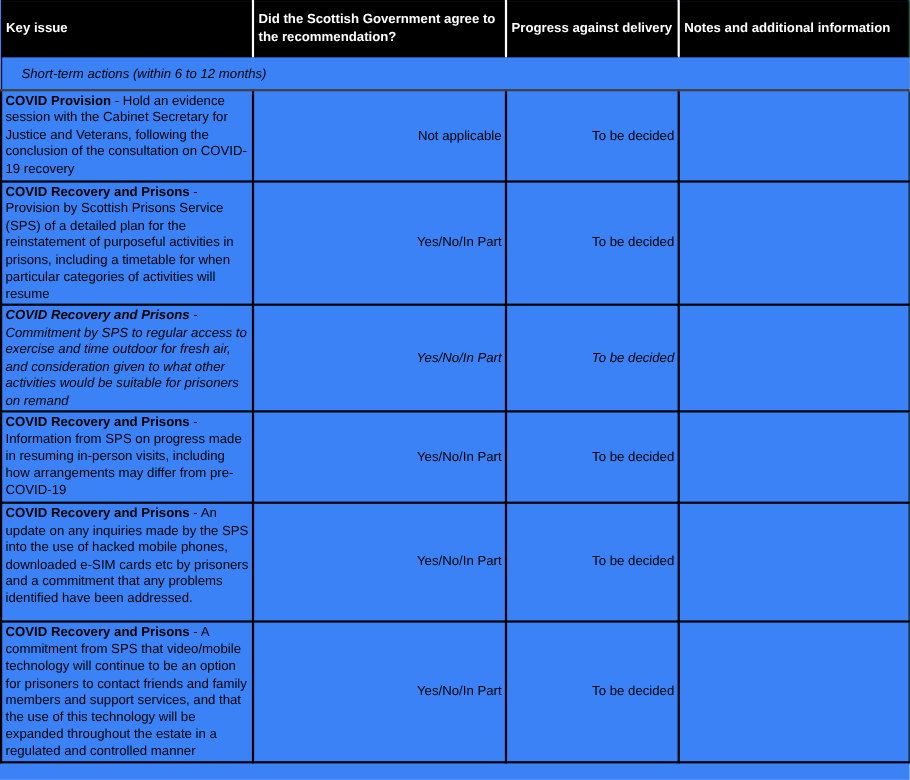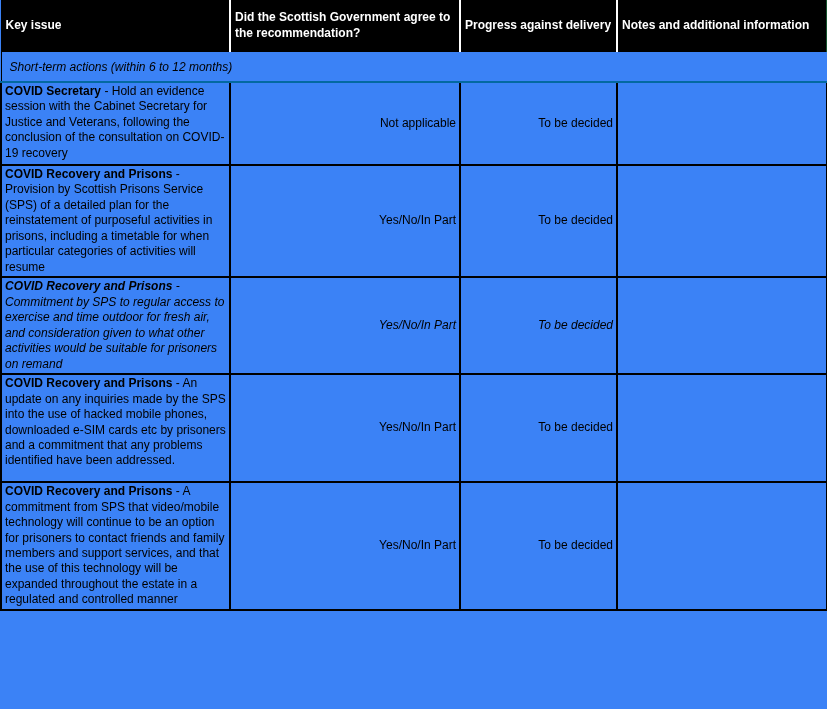--- a/index.html
+++ b/index.html
@@ -52,24 +52,24 @@
     vertical-align: middle;
     padding: 2px 4px;
     height: 23px;
     border: none;
     border-bottom: 1px solid #808080;
   }
   
   tr.subsection-row td {
     font-style: italic;
     vertical-align: middle;
-    padding: 2px 8px;
+    padding: 2px 18px;
     height: 25px;
     border: none;
-    border-bottom: 2px solid #0369a1;
+    border-bottom: 2px solid #404040;
   }
 
   
   tbody.data td {
     border: 2px solid #000000;
     vertical-align: top;
     padding: 1px 3px;
     line-height: 1.29;
     overflow: hidden;
   }
@@ -109,33 +109,39 @@
         <th>Notes and additional information</th>
       </tr>
     </thead>
     <tbody>
       <tr class="subsection-row">
         <td colspan="4">Short-term actions (within 6 to 12 months)</td>
       </tr>
     </tbody>
     <tbody class="data">
       <tr class="r0">
-        <td class="key-cell"><span class="bold-lead">COVID Secretary</span><span> - Hold an evidence session with the Cabinet Secretary for Justice and Veterans, following the conclusion of the consultation on COVID-19 recovery</span></td>
+        <td class="key-cell"><span class="bold-lead">COVID Provision</span><span> - Hold an evidence session with the Cabinet Secretary for Justice and Veterans, following the conclusion of the consultation on COVID-19 recovery</span></td>
         <td class="agree-cell">Not applicable</td>
         <td class="progress-cell">To be decided</td>
         <td class="notes-cell"></td>
       </tr>
       <tr class="r1">
         <td class="key-cell"><span class="bold-lead">COVID Recovery and Prisons</span><span> - Provision by Scottish Prisons Service (SPS) of a detailed plan for the reinstatement of purposeful activities in prisons, including a timetable for when particular categories of activities will resume</span></td>
         <td class="agree-cell">Yes/No/In Part</td>
         <td class="progress-cell">To be decided</td>
         <td class="notes-cell"></td>
       </tr>
       <tr class="r2">
         <td class="key-cell"><span class="bold-lead">COVID Recovery and Prisons</span><span> - Commitment by SPS to regular access to exercise and time outdoor for fresh air, and consideration given to what other activities would be suitable for prisoners on remand</span></td>
+        <td class="agree-cell">Yes/No/In Part</td>
+        <td class="progress-cell">To be decided</td>
+        <td class="notes-cell"></td>
+      </tr>
+      <tr class="r3">
+        <td class="key-cell"><span class="bold-lead">COVID Recovery and Prisons</span><span> - Information from SPS on progress made in resuming in-person visits, including how arrangements may differ from pre-COVID-19</span></td>
         <td class="agree-cell">Yes/No/In Part</td>
         <td class="progress-cell">To be decided</td>
         <td class="notes-cell"></td>
       </tr>
       <tr class="r4">
         <td class="key-cell"><span class="bold-lead">COVID Recovery and Prisons</span><span> - An update on any inquiries made by the SPS into the use of hacked mobile phones, downloaded e-SIM cards etc by prisoners and a commitment that any problems identified have been addressed.</span></td>
         <td class="agree-cell">Yes/No/In Part</td>
         <td class="progress-cell">To be decided</td>
         <td class="notes-cell"></td>
       </tr>

